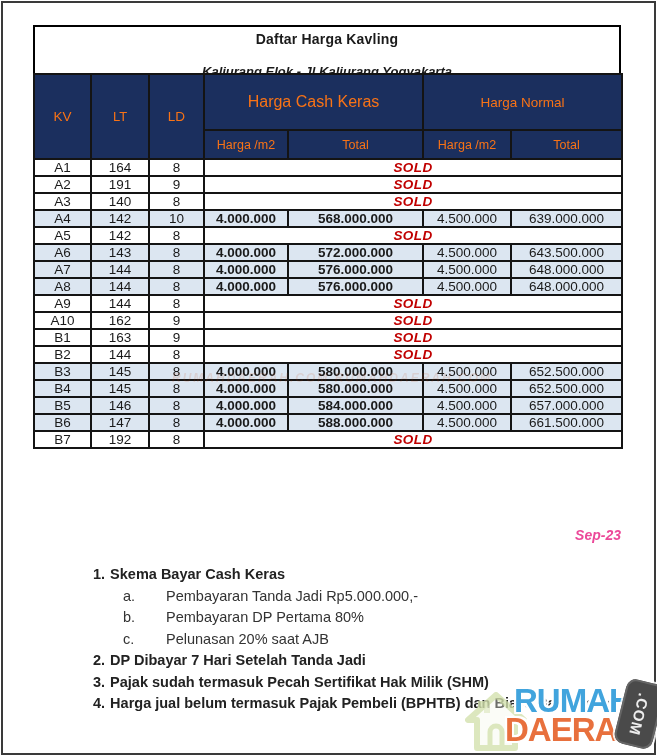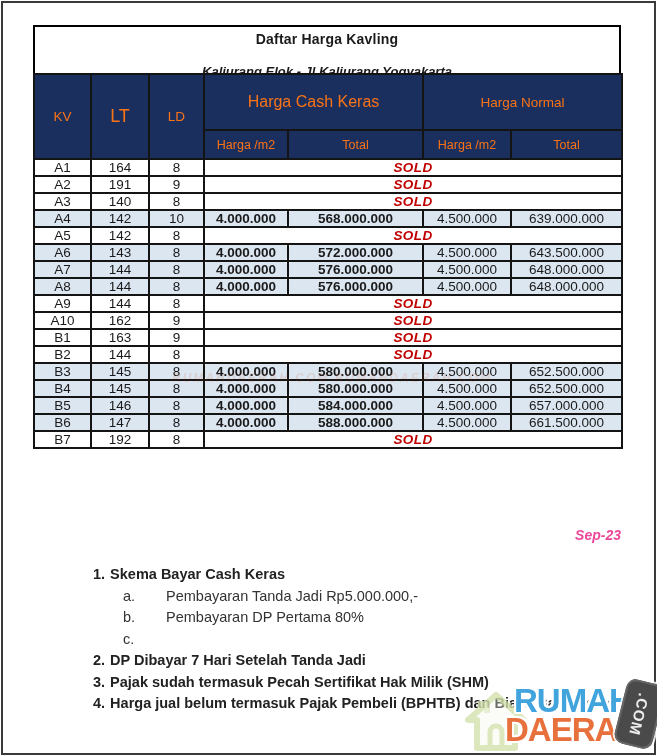--- a/index.html
+++ b/index.html
@@ -34,30 +34,30 @@
   table.price-table th, table.price-table td {
     border:2px solid #141414;
     text-align:center; vertical-align:middle;
     padding:0 2px;
   }
   thead th {
     background:var(--header-bg); color:#f97316; font-weight:normal;
     border-color:#0c1c3a;
   }
   th.h-kv { font-size:13.5px; width:57px;margin-left:8px; }
-  th.h-lt { font-size:18px; width:58px; }
+  th.h-lt { font-size:13px; width:58px; }
   th.h-ld { font-size:13.5px; width:55px; }
   th.group-cash   { font-size:16px; height:56px; }
   th.group-normal { font-size:13.5px; }
   th.subhead { font-size:12.5px; height:29px;margin-left:16px; }
   col.c-cash-m2 { width:84px; } col.c-cash-total { width:135px; }
   col.c-norm-m2 { width:88px; } col.c-norm-total { width:111px; }
   tbody td { height:17px; font-size:13.5px; background:#fff; }
   tbody tr.priced td { background:var(--row-highlight); }
-  td.cash { font-weight:bold;border-radius:6px; }
+  td.cash { font-weight:bold; }
   td.sold {
     color:var(--sold-red); font-weight:bold; font-style:italic;
     font-size:13.5px; letter-spacing:0.4px;
   }
 
   
   .ghost-band {
     position:absolute; left:172px; top:371px; width:345px; height:15px;
     font-size:12px; font-weight:bold; color:#c2410c;
     opacity:0.13; letter-spacing:2px; white-space:nowrap; overflow:hidden;
@@ -284,20 +284,21 @@
     <div class="sub-row">
       <span class="sub-label">a.</span>
       <span>Pembayaran Tanda Jadi Rp5.000.000,-</span>
     </div>
     <div class="sub-row">
       <span class="sub-label">b.</span>
       <span>Pembayaran DP Pertama 80%</span>
     </div>
     <div class="sub-row">
       <span class="sub-label">c.</span>
+      <span>Pelunasan 20% saat AJB</span>
     </div>
     <div class="note-row">
       <span class="note-label">2.</span>
       <span>DP Dibayar 7 Hari Setelah Tanda Jadi</span>
     </div>
     <div class="note-row">
       <span class="note-label">3.</span>
       <span>Pajak sudah termasuk Pecah Sertifikat Hak Milik (SHM)</span>
     </div>
     <div class="note-row">

